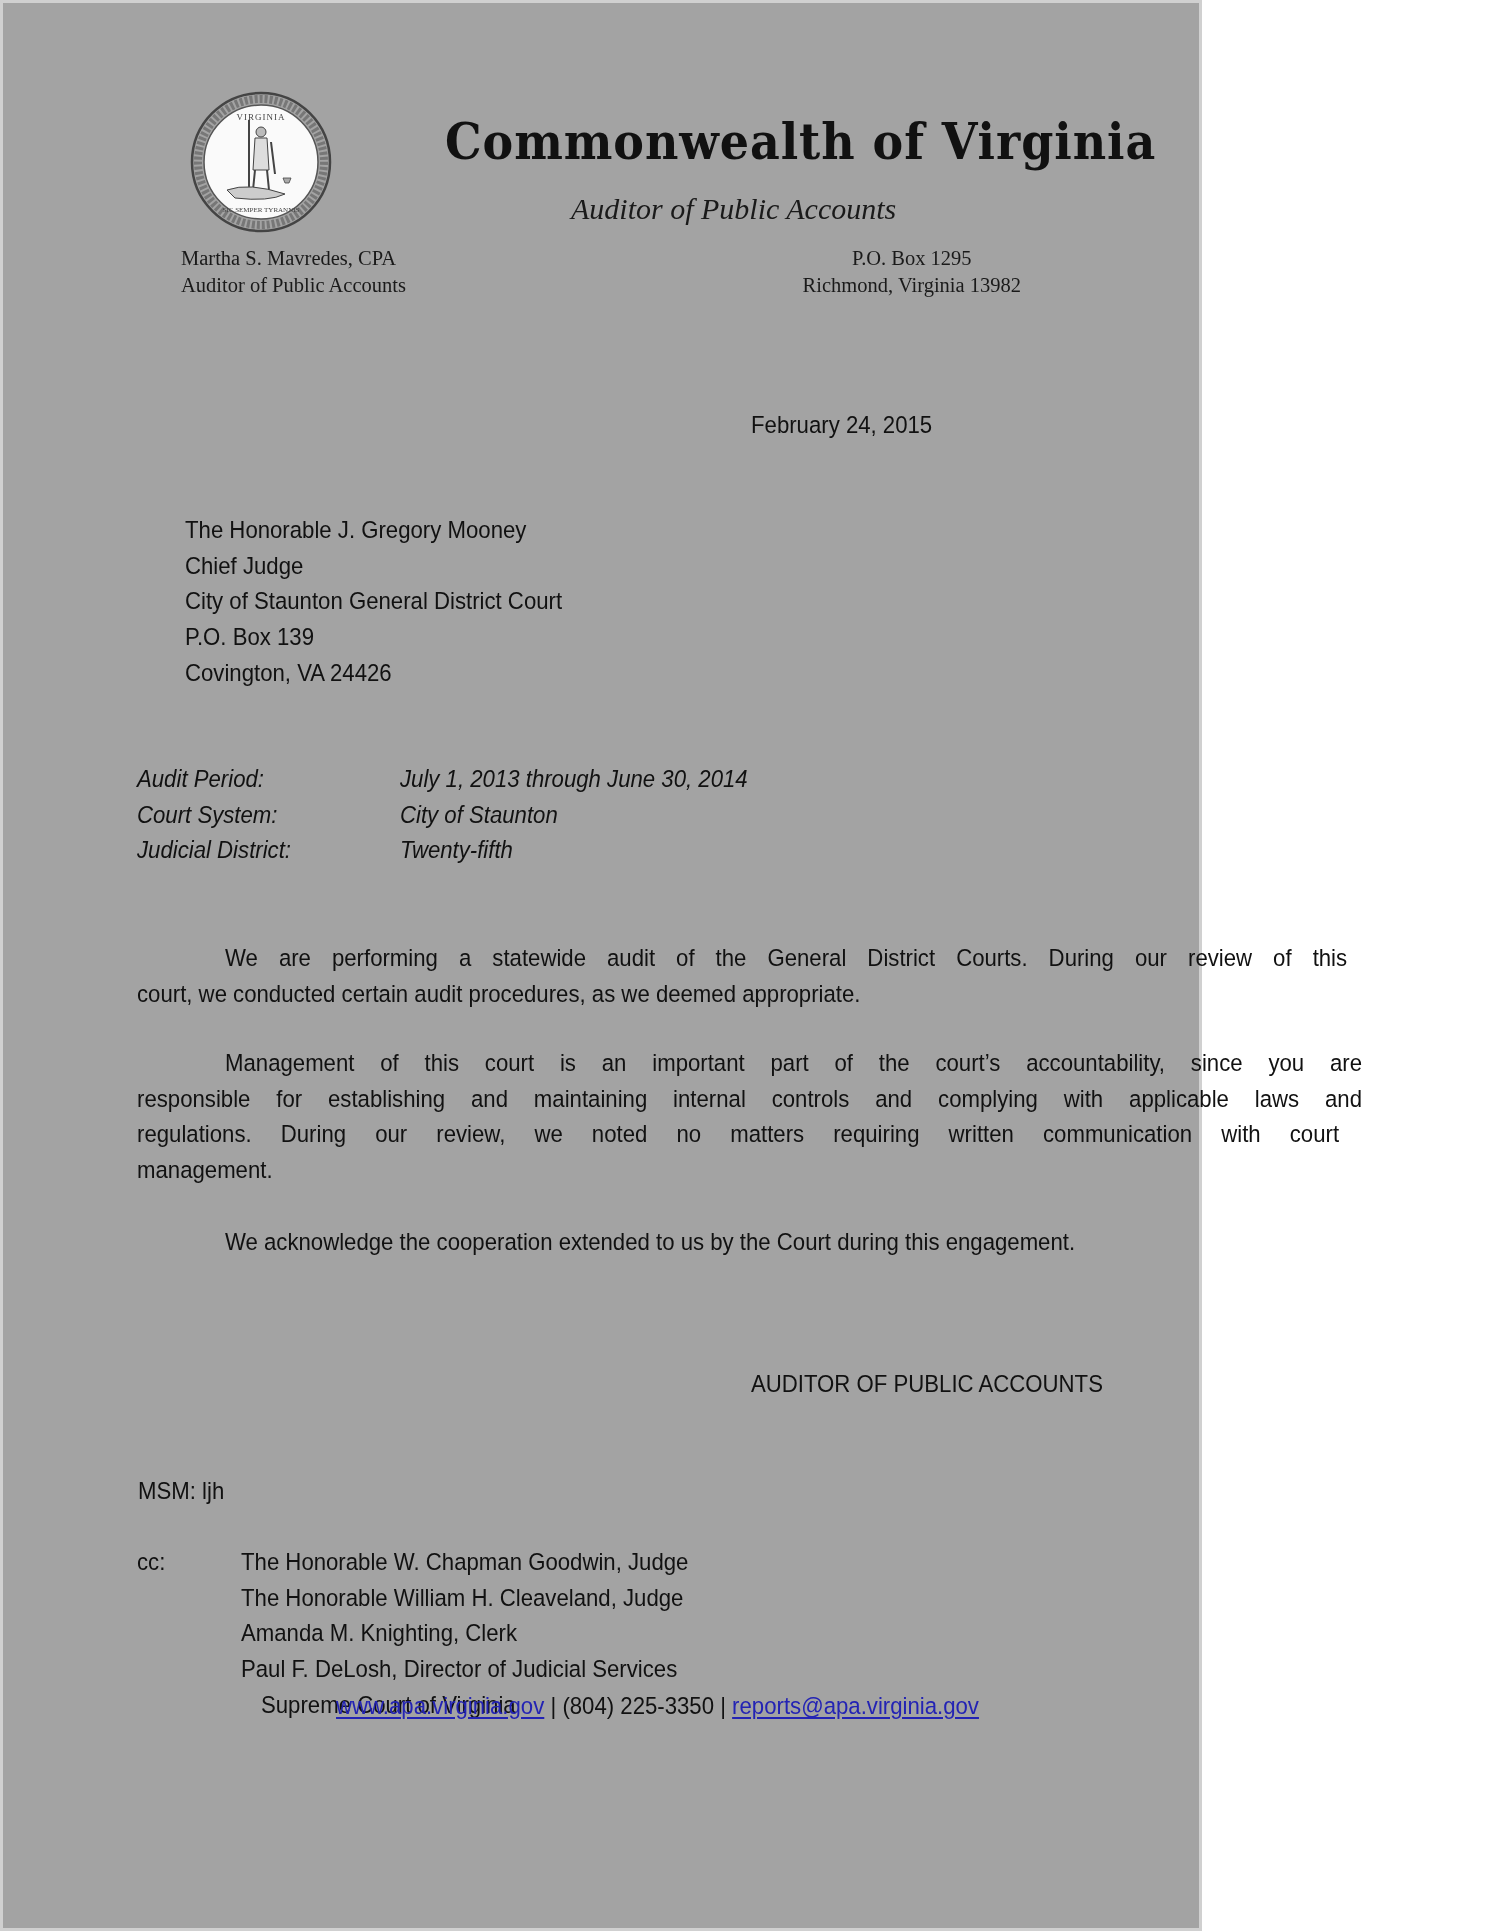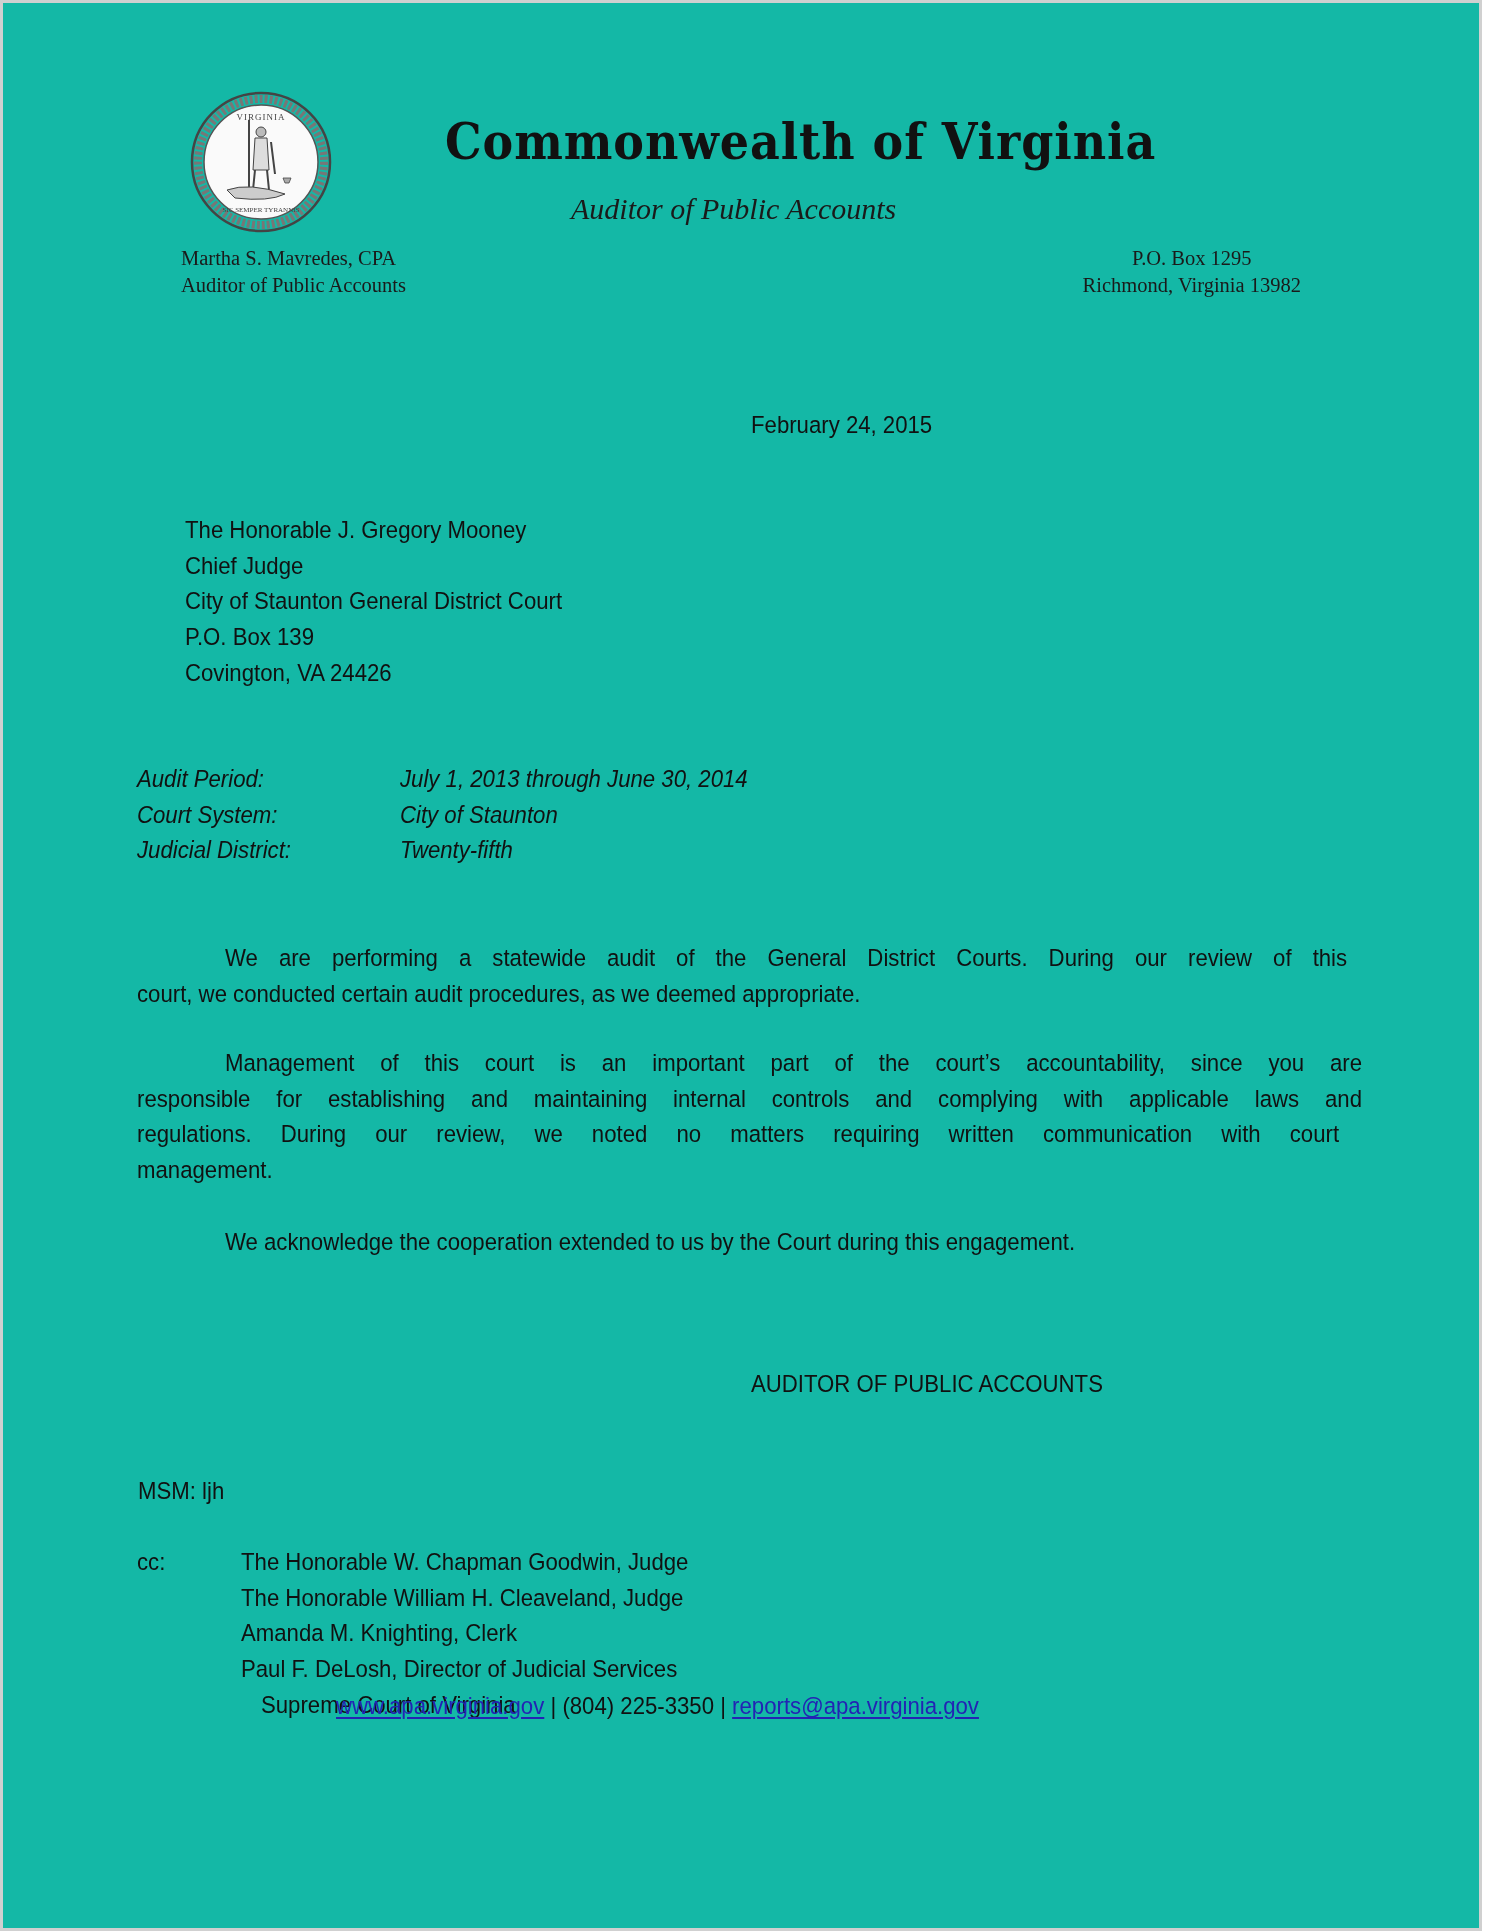--- a/index.html
+++ b/index.html
@@ -1,19 +1,19 @@
 <!DOCTYPE html>
 <html><head>
 <meta charset="utf-8">
 <style>
   html, body { margin:0; padding:0; background:#ffffff; }
   body { width:1494px; height:1931px; position:relative; overflow:hidden; }
   .page {
-    position:absolute; left:0; top:0; width:1482px; height:1931px;
-    box-sizing:border-box; border:3px solid #d0d0d0; background:#14b8a6;padding-left:12px;
+    position:absolute; left:0; top:0; width:1202px; height:1931px;
+    box-sizing:border-box; border:3px solid #d0d0d0; background:#a3a3a3;padding-left:12px;
   }
   .serif { font-family:"Liberation Serif", "DejaVu Serif", serif; color:#1a1a1a; }
 
   
   .seal { position:absolute; left:186px; top:87px; width:144px; height:144px; }
   .title {
     position:absolute; left:442px; top:104px; width:612px; height:70px;
     font-family:"DejaVu Serif", "Liberation Serif", serif; font-weight:bold;
     font-size:50px; line-height:70px; white-space:nowrap; color:#111;
     letter-spacing:1px; transform-origin:left center; transform:scaleX(0.92);

